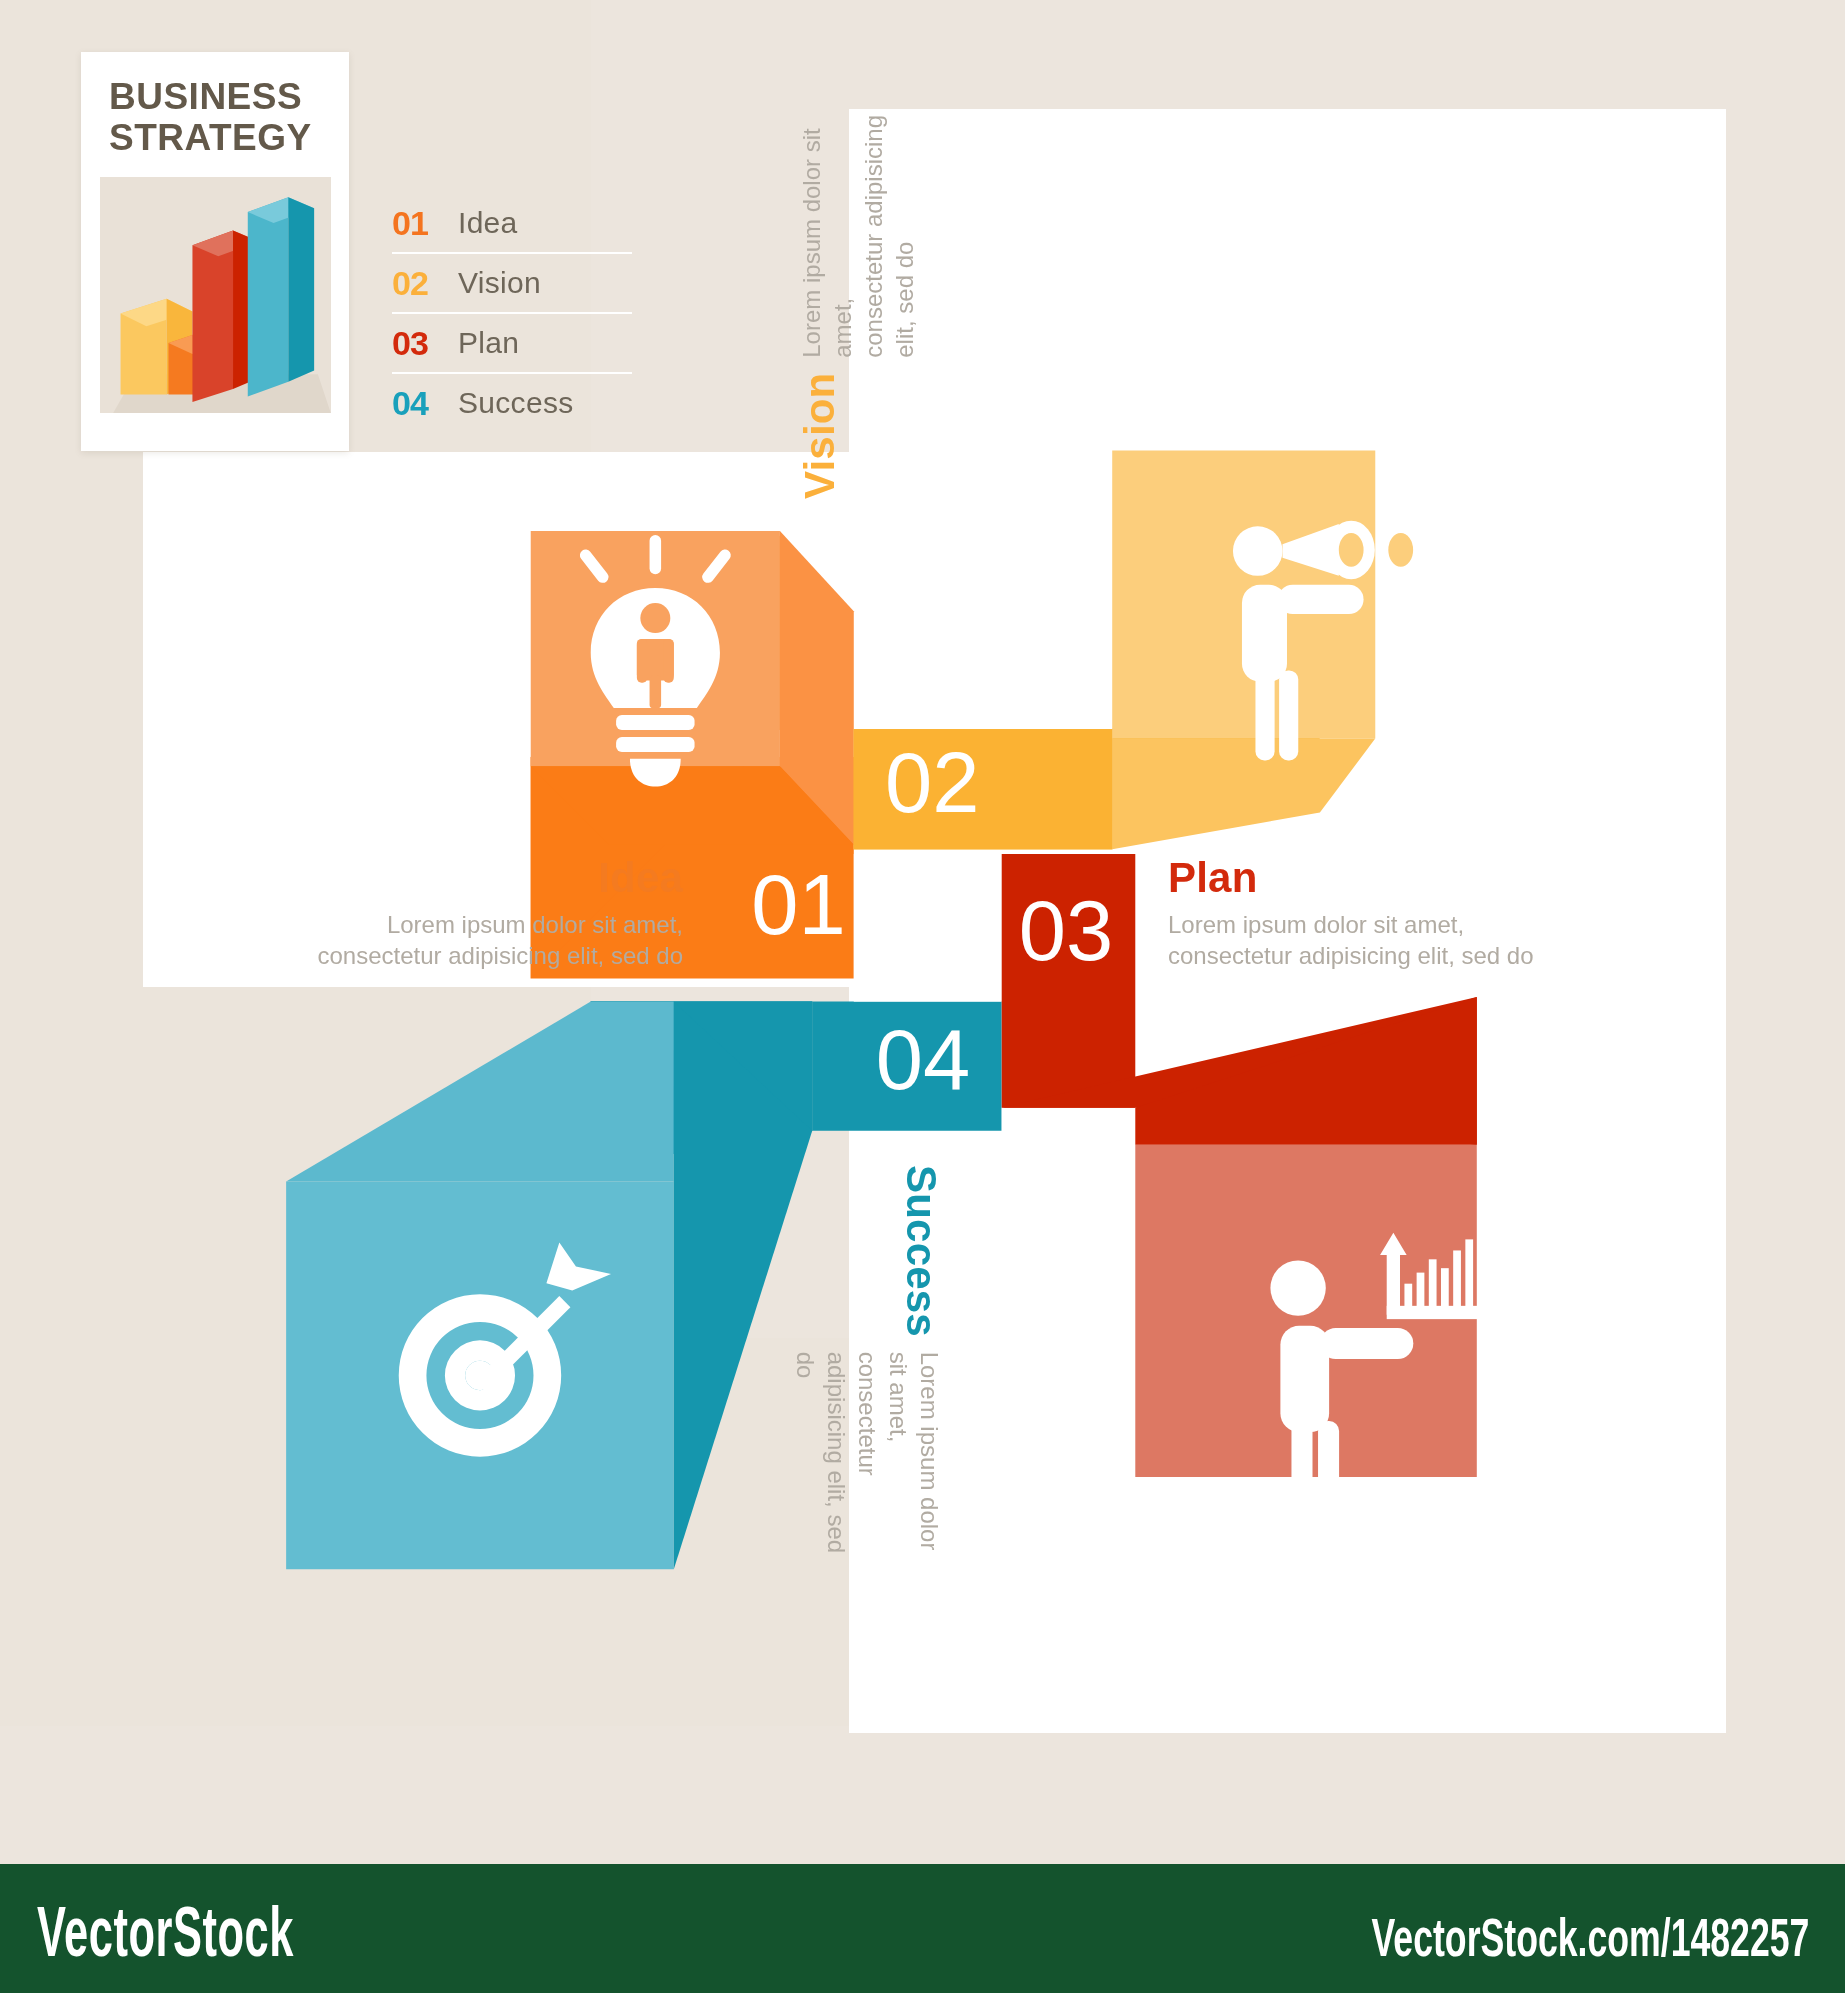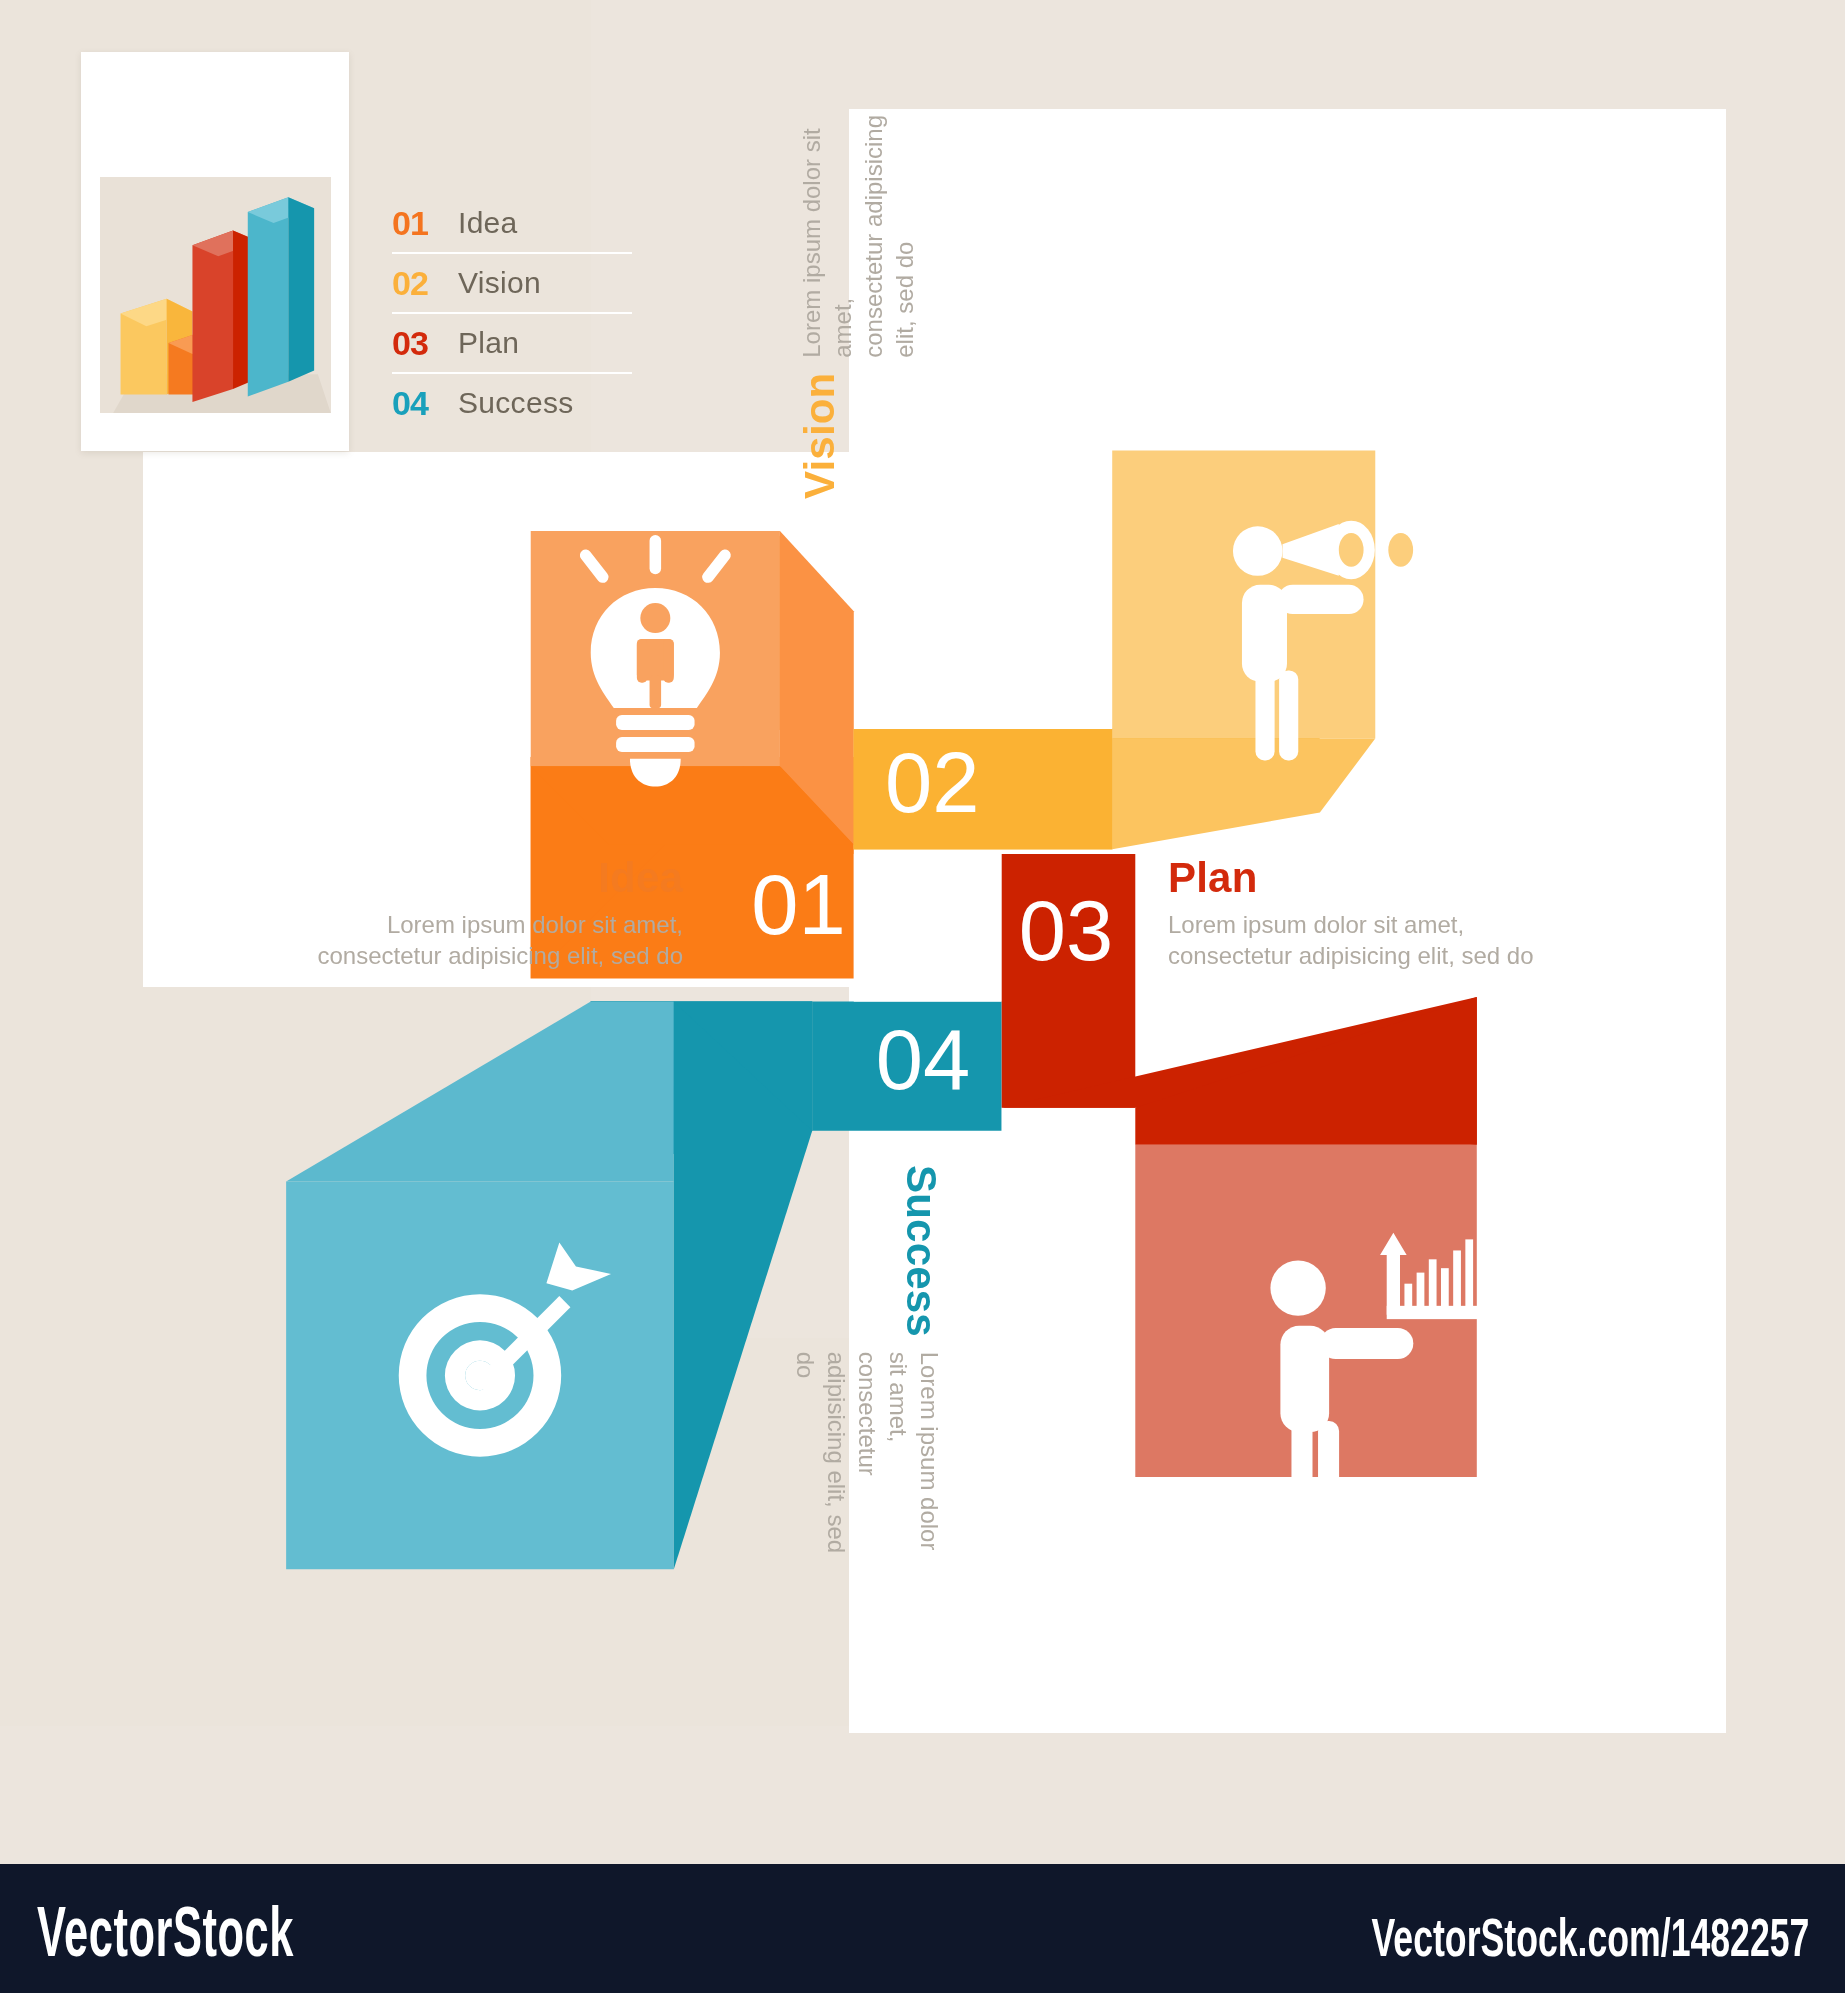--- a/index.html
+++ b/index.html
@@ -80,21 +80,21 @@
   .block-success{
     position:absolute;left:835px;top:1165px;width:406px;height:111px;
     transform:rotate(90deg);transform-origin:55px 55px;
   }
   .block-success .step-h{font-size:42px;color:#1596ad;line-height:48px;display:inline-block;}
   .block-success .vrow{display:flex;align-items:flex-start;gap:14.8px;}
   .block-success .step-p{font-size:24px;line-height:31px;text-align:left;}
 
   
   .footer{
-    position:absolute;left:0;top:1864px;width:1846px;height:129px;background:#0f172a;
+    position:absolute;left:0;top:1864px;width:1846px;height:129px;background:#14532d;
   }
   .footer-brand{
     position:absolute;left:37px;top:28px;
     color:#fff;font-size:70px;font-weight:bold;
     font-family:"Liberation Sans Narrow","Liberation Sans",sans-serif;
     transform:scaleX(.62);transform-origin:left center;
     letter-spacing:0.9px;
   }
   .footer-url{
     position:absolute;right:37px;top:42px;
@@ -237,20 +237,24 @@
 
       <g fill="#63bdd1">
         <rect x="-6" y="-112" width="12" height="18" opacity="0"></rect>
       </g>
       <path d="M-6,6 L86,-86 L98,-74 L6,18 Z"></path>
       <path d="M72,-100 L86,-144 L104,-118 L142,-110 L100,-92 Z"></path>
     </g>
   </svg>
 
   <div class="header-card"></div>
+  <div class="header-title">
+    <div>BUSINESS</div>
+    <div>STRATEGY</div>
+  </div>
 
   <div class="header-thumb">
     <svg viewBox="0 0 250 256" width="231" height="236">
 
       <polygon points="38,214 236,214 250,256 14,256" fill="#e0d7cb"></polygon>
 
       <polygon points="22,148 72,132 72,236 22,236" fill="#fbc85f"></polygon>
       <polygon points="22,148 72,132 100,146 50,162" fill="#fdd886"></polygon>
       <polygon points="72,132 100,146 100,224 72,236" fill="#f9b63c"></polygon>
 

